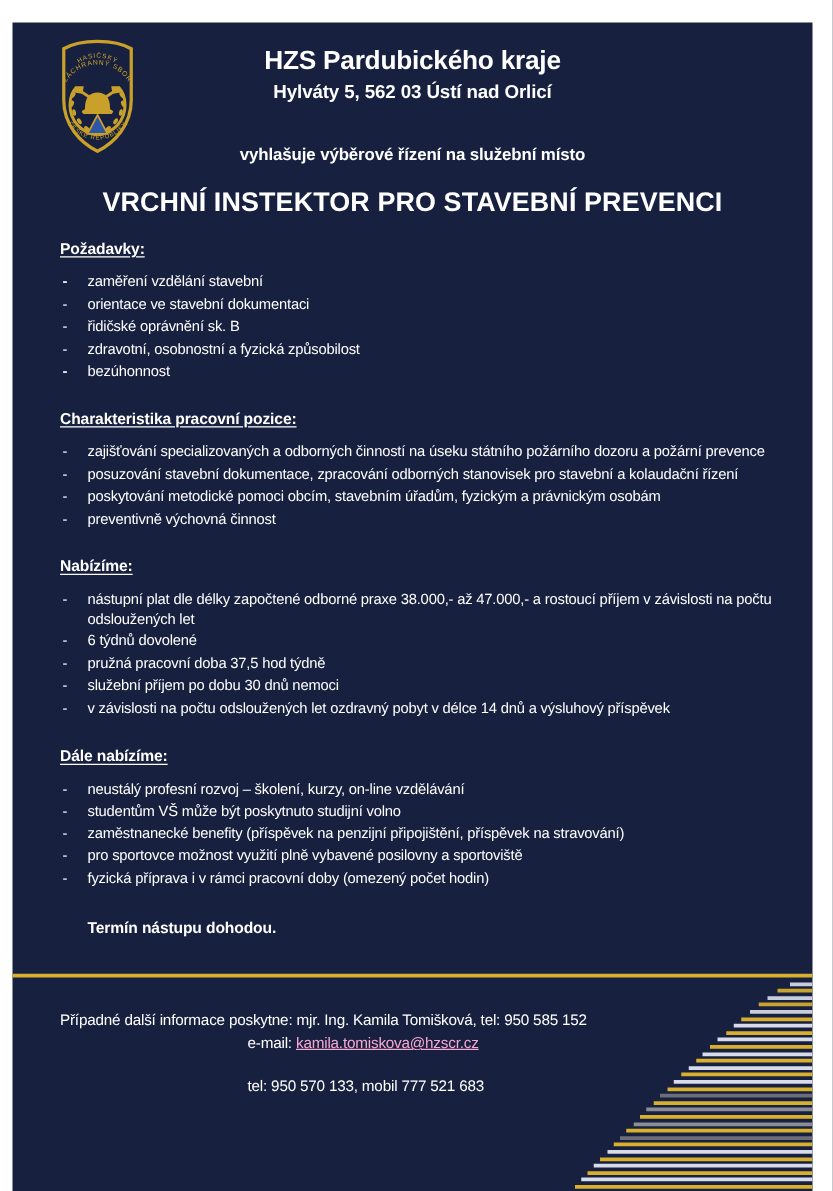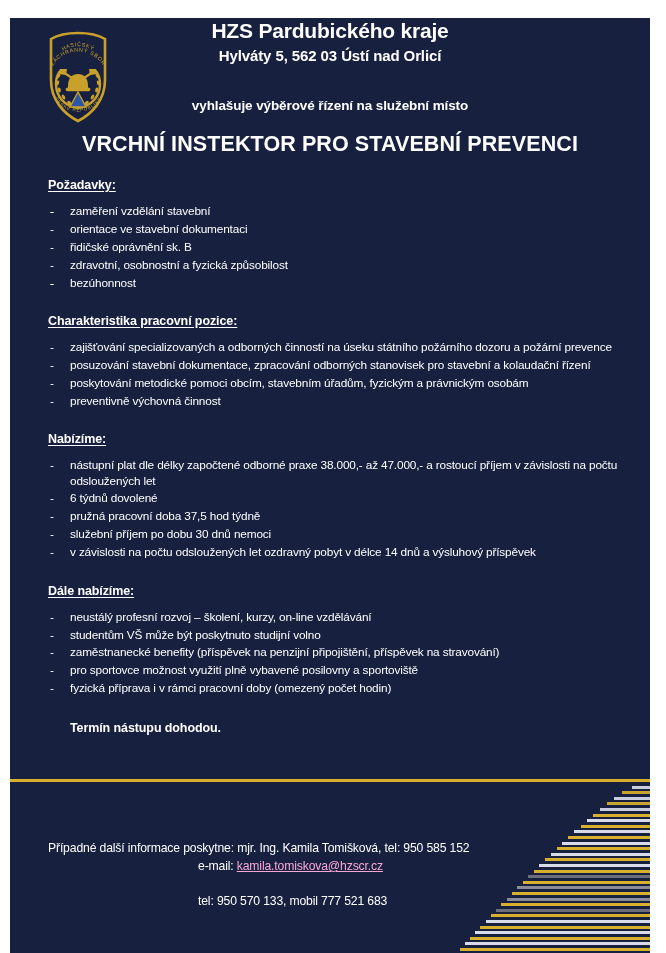--- a/index.html
+++ b/index.html
@@ -31,21 +31,21 @@
     height: 150px;
   }
   .emblem {
     position: absolute;
     left: 32px;
     top: 10px;
     width: 72px;
     height: 98px;
   }
   .head-text {
-    padding-top: 0;
+    padding-top: 18px;
     text-align: center;
   }
   .org-name {
     font-size: 21px;
     font-weight: bold;
     letter-spacing: -0.2px;
     line-height: 1.25;
   }
   .org-addr {
     font-size: 15px;
@@ -66,21 +66,21 @@
     letter-spacing: 0.1px;
   }
 
   
   .body-wrap {
     padding: 0 22px 0 38px;
   }
   .section {
     margin-top: 23px;
   }
-  .section:first-child { margin-top: 10px; }
+  .section:first-child { margin-top: 24px; }
   .sec-head {
     font-size: 12.5px;
     font-weight: bold;
     text-decoration: underline;
     text-underline-offset: 2px;
     letter-spacing: -0.1px;
   }
   ul.items {
     list-style: none;
     margin: 12px 0 0 0;
@@ -114,21 +114,21 @@
     top: 761px;
     width: 640px;
     height: 3px;
     background: #D8B02E;
   }
 
   
   .footer {
     position: absolute;
     left: 0;
-    top: 822px;
+    top: 790px;
     width: 640px;
     padding-left: 38px;
     box-sizing: border-box;
     font-size: 12.2px;
     letter-spacing: -0.15px;
   }
   .f-line {
     line-height: 17px;
     margin-bottom: 1px;
   }

